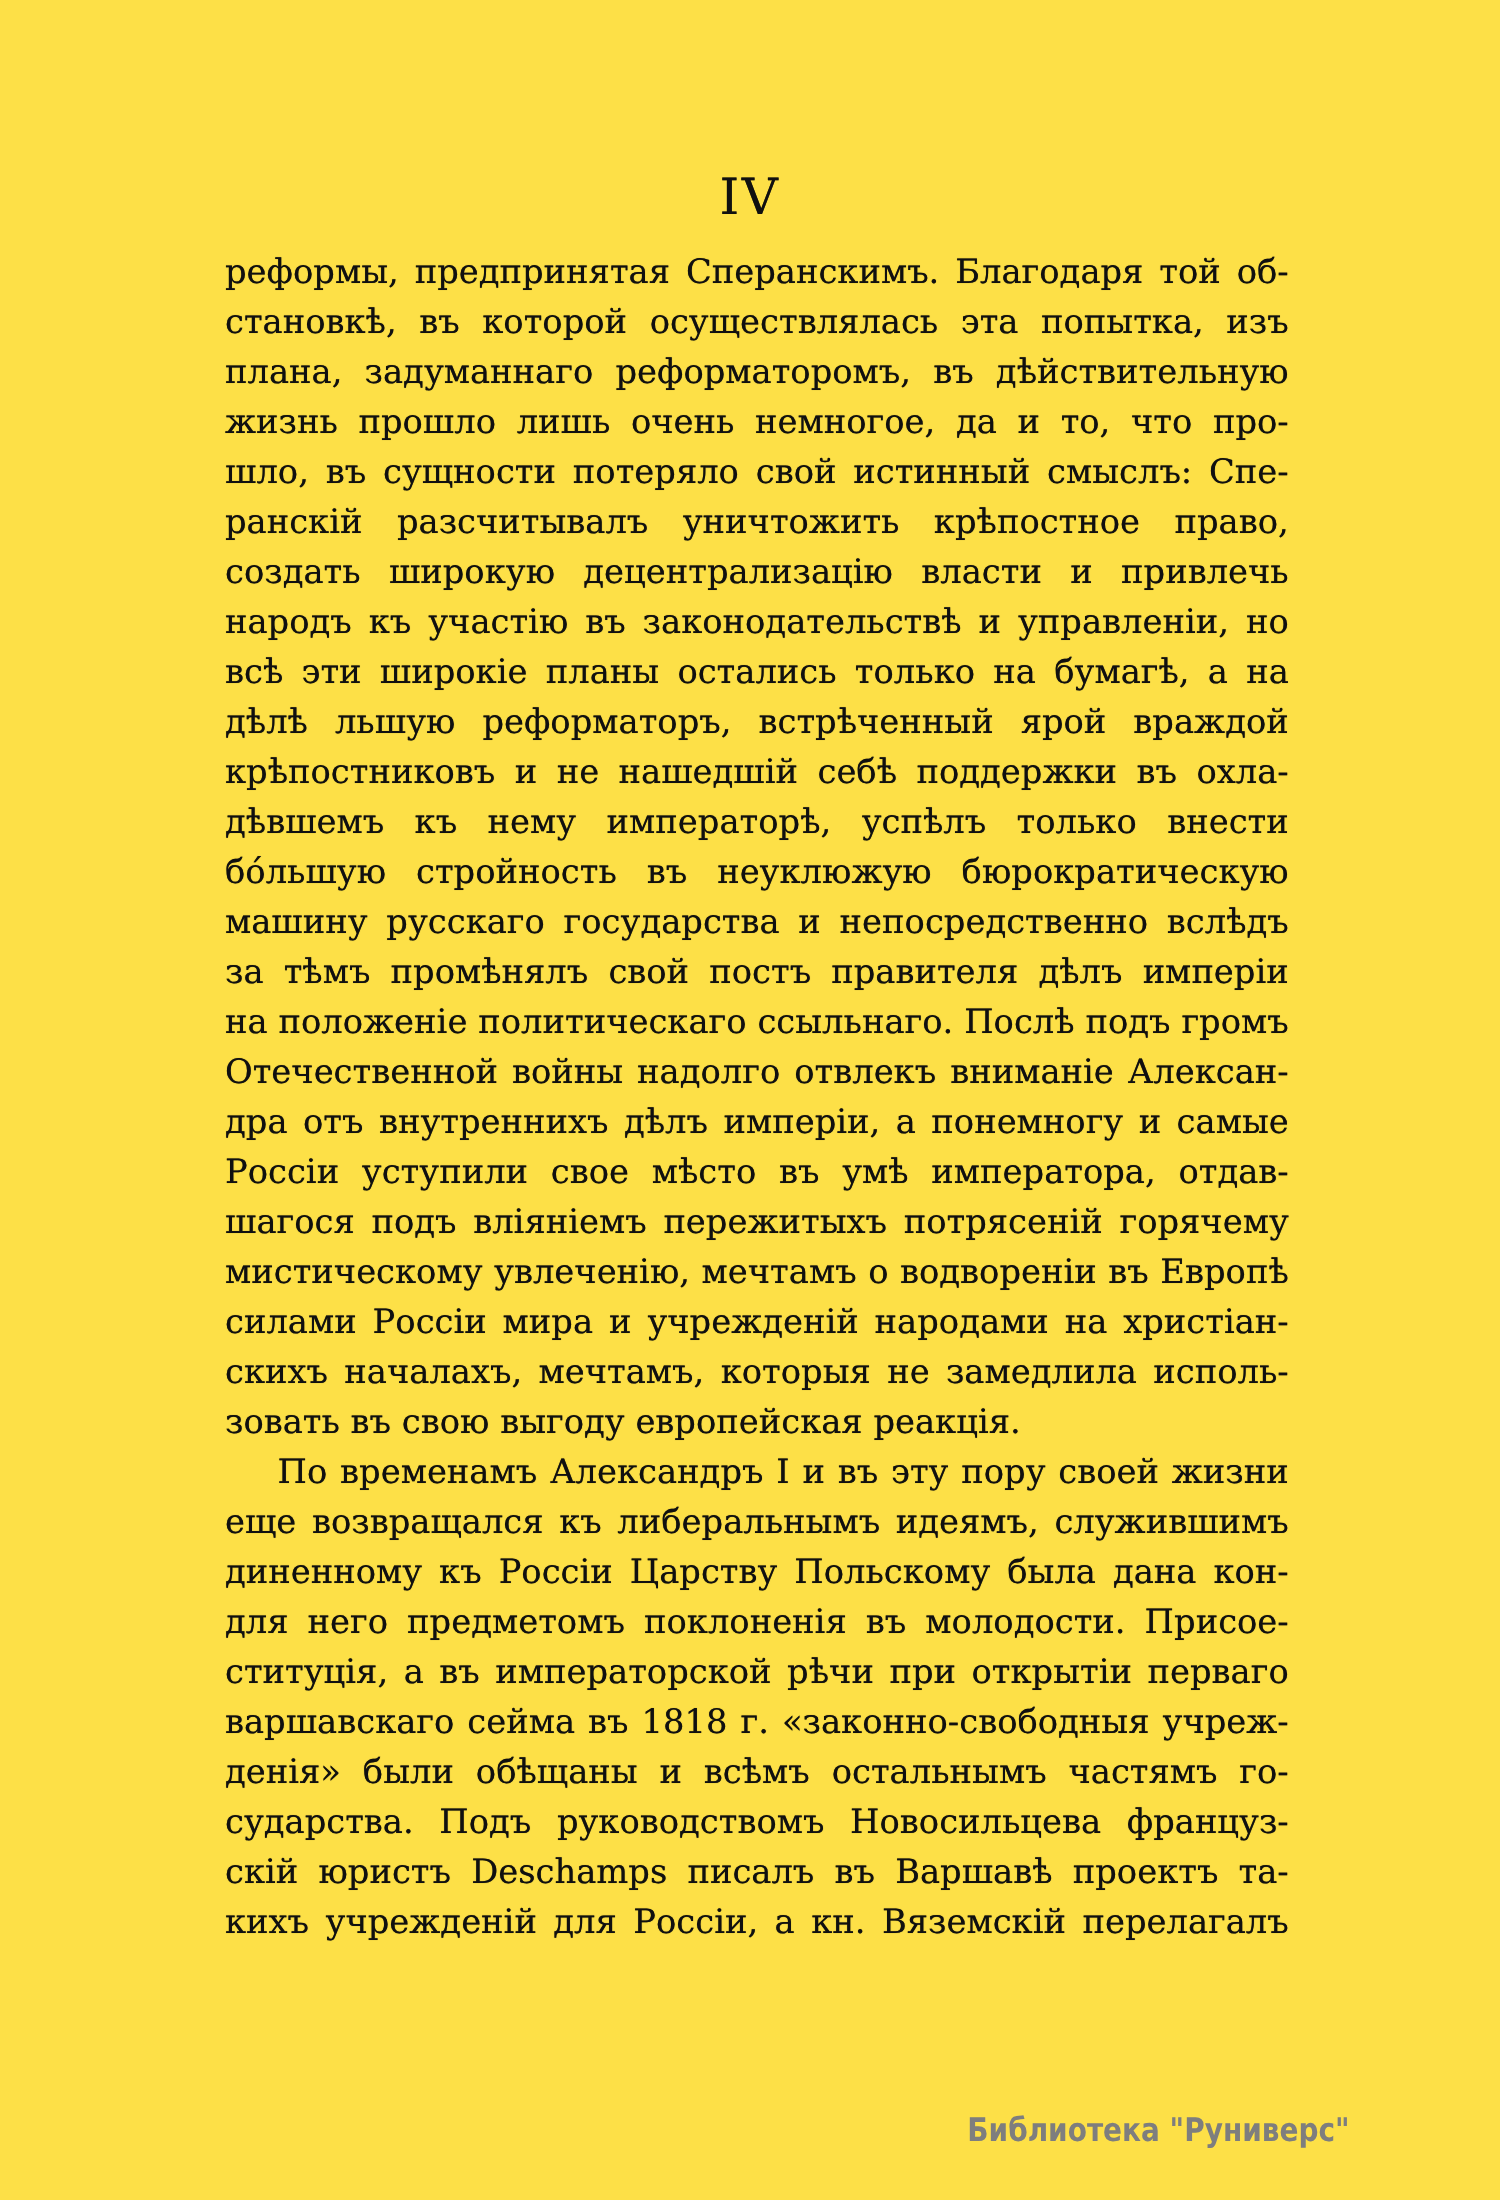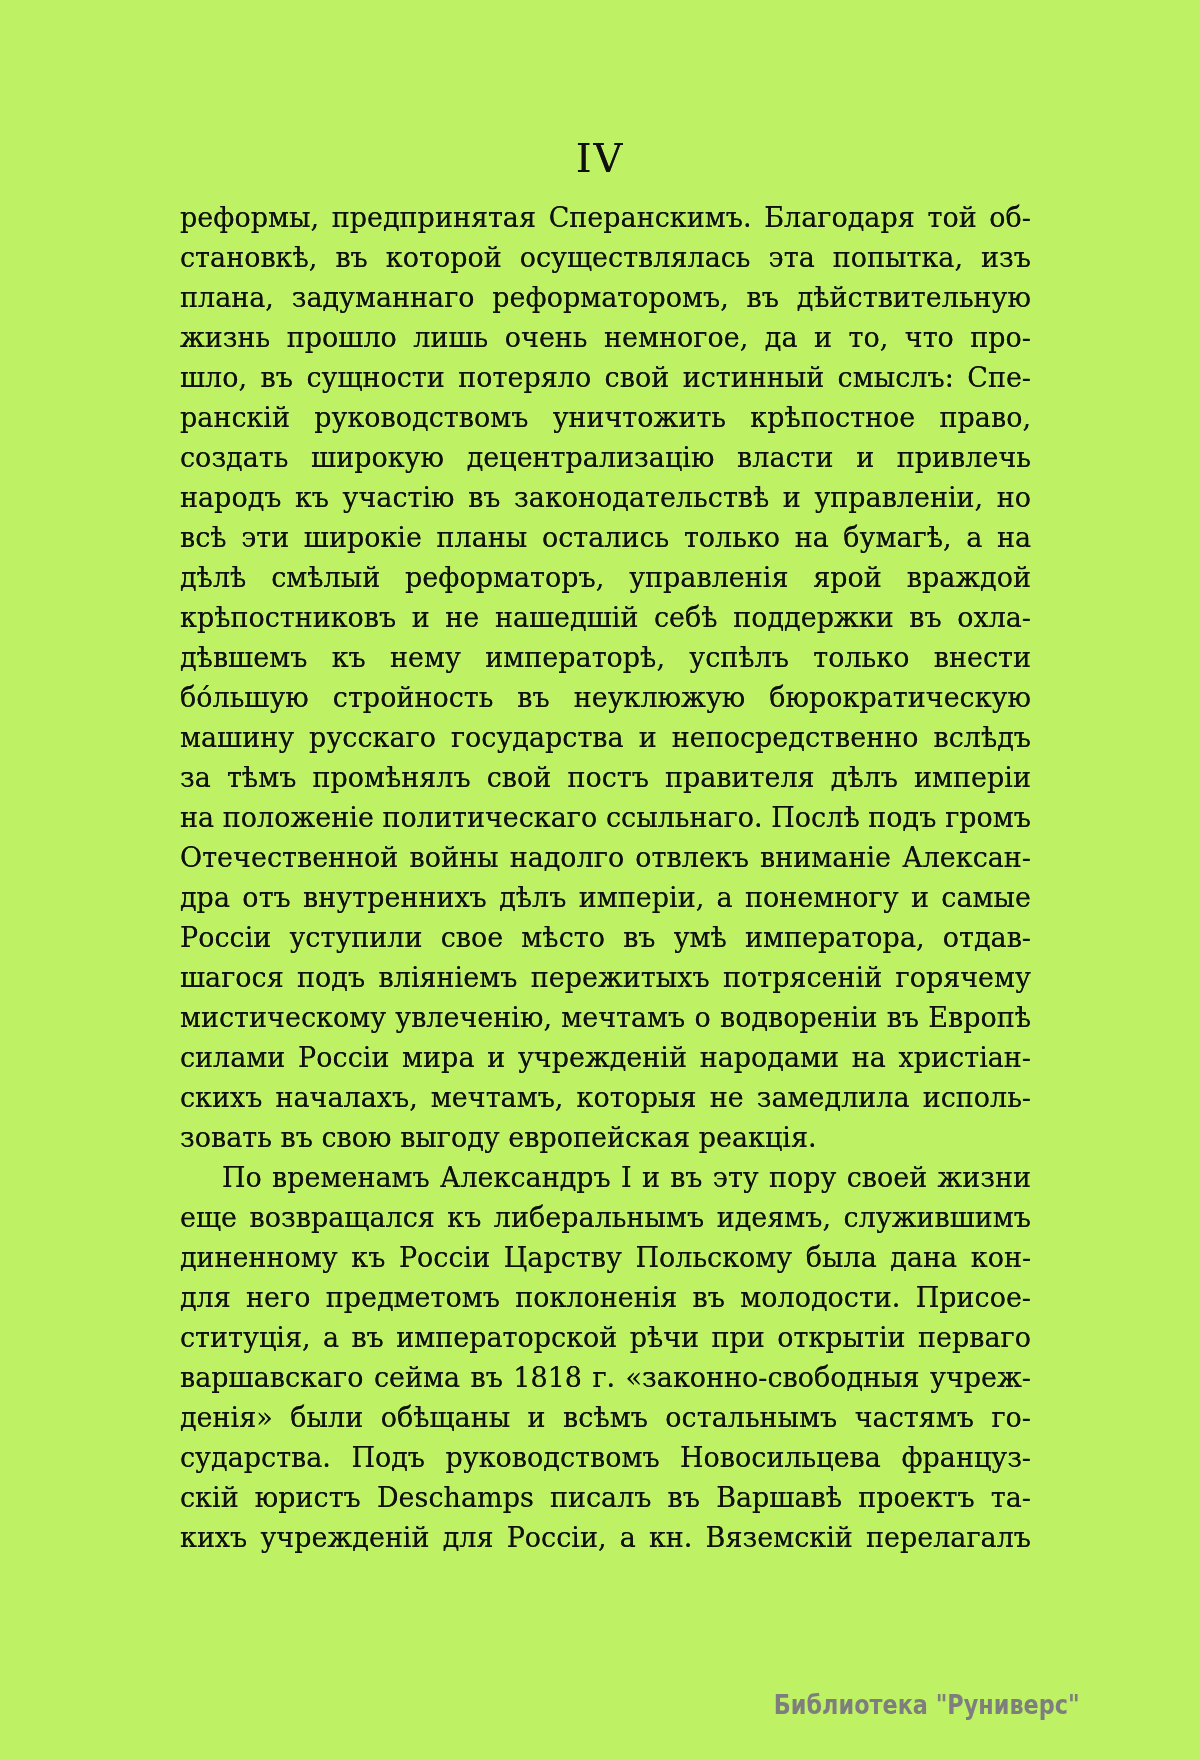--- a/index.html
+++ b/index.html
@@ -10,21 +10,21 @@
   body {
     width: 1200px;
     height: 1760px;
     position: relative;
     overflow: hidden;
     font-family: "DejaVu Serif", "Liberation Serif", serif;
   }
   .scan-page {
     position: absolute;
     inset: 0;
-    background: #bef264;
+    background: #fde047;
   }
   .page-number {
     position: absolute;
     top: 136px;
     left: 0;
     width: 1200px;
     text-align: center;
     font-size: 40px;
     line-height: 44px;
     letter-spacing: 2px;
@@ -73,25 +73,25 @@
 <div class="scan-page">
 
   <div class="page-number">IV</div>
 
   <div class="text-block">
       <div class="line">реформы, предпринятая Сперанскимъ. Благодаря той об-</div>
       <div class="line">становкѣ, въ которой осуществлялась эта попытка, изъ</div>
       <div class="line">плана, задуманнаго реформаторомъ, въ дѣйствительную</div>
       <div class="line">жизнь прошло лишь очень немногое, да и то, что про-</div>
       <div class="line">шло, въ сущности потеряло свой истинный смыслъ: Спе-</div>
-      <div class="line">ранскій руководствомъ уничтожить крѣпостное право,</div>
+      <div class="line">ранскій разсчитывалъ уничтожить крѣпостное право,</div>
       <div class="line">создать широкую децентрализацію власти и привлечь</div>
       <div class="line">народъ къ участію въ законодательствѣ и управленіи, но</div>
       <div class="line">всѣ эти широкіе планы остались только на бумагѣ, а на</div>
-      <div class="line">дѣлѣ смѣлый реформаторъ, управленія ярой враждой</div>
+      <div class="line">дѣлѣ льшую реформаторъ, встрѣченный ярой враждой</div>
       <div class="line">крѣпостниковъ и не нашедшій себѣ поддержки въ охла-</div>
       <div class="line">дѣвшемъ къ нему императорѣ, успѣлъ только внести</div>
       <div class="line">бо́льшую стройность въ неуклюжую бюрократическую</div>
       <div class="line">машину русскаго государства и непосредственно вслѣдъ</div>
       <div class="line">за тѣмъ промѣнялъ свой постъ правителя дѣлъ имперіи</div>
       <div class="line">на положеніе политическаго ссыльнаго. Послѣ подъ громъ</div>
       <div class="line">Отечественной войны надолго отвлекъ вниманіе Алексан-</div>
       <div class="line">дра отъ внутреннихъ дѣлъ имперіи, а понемногу и самые</div>
       <div class="line">Россіи уступили свое мѣсто въ умѣ императора, отдав-</div>
       <div class="line">шагося подъ вліяніемъ пережитыхъ потрясеній горячему</div>

